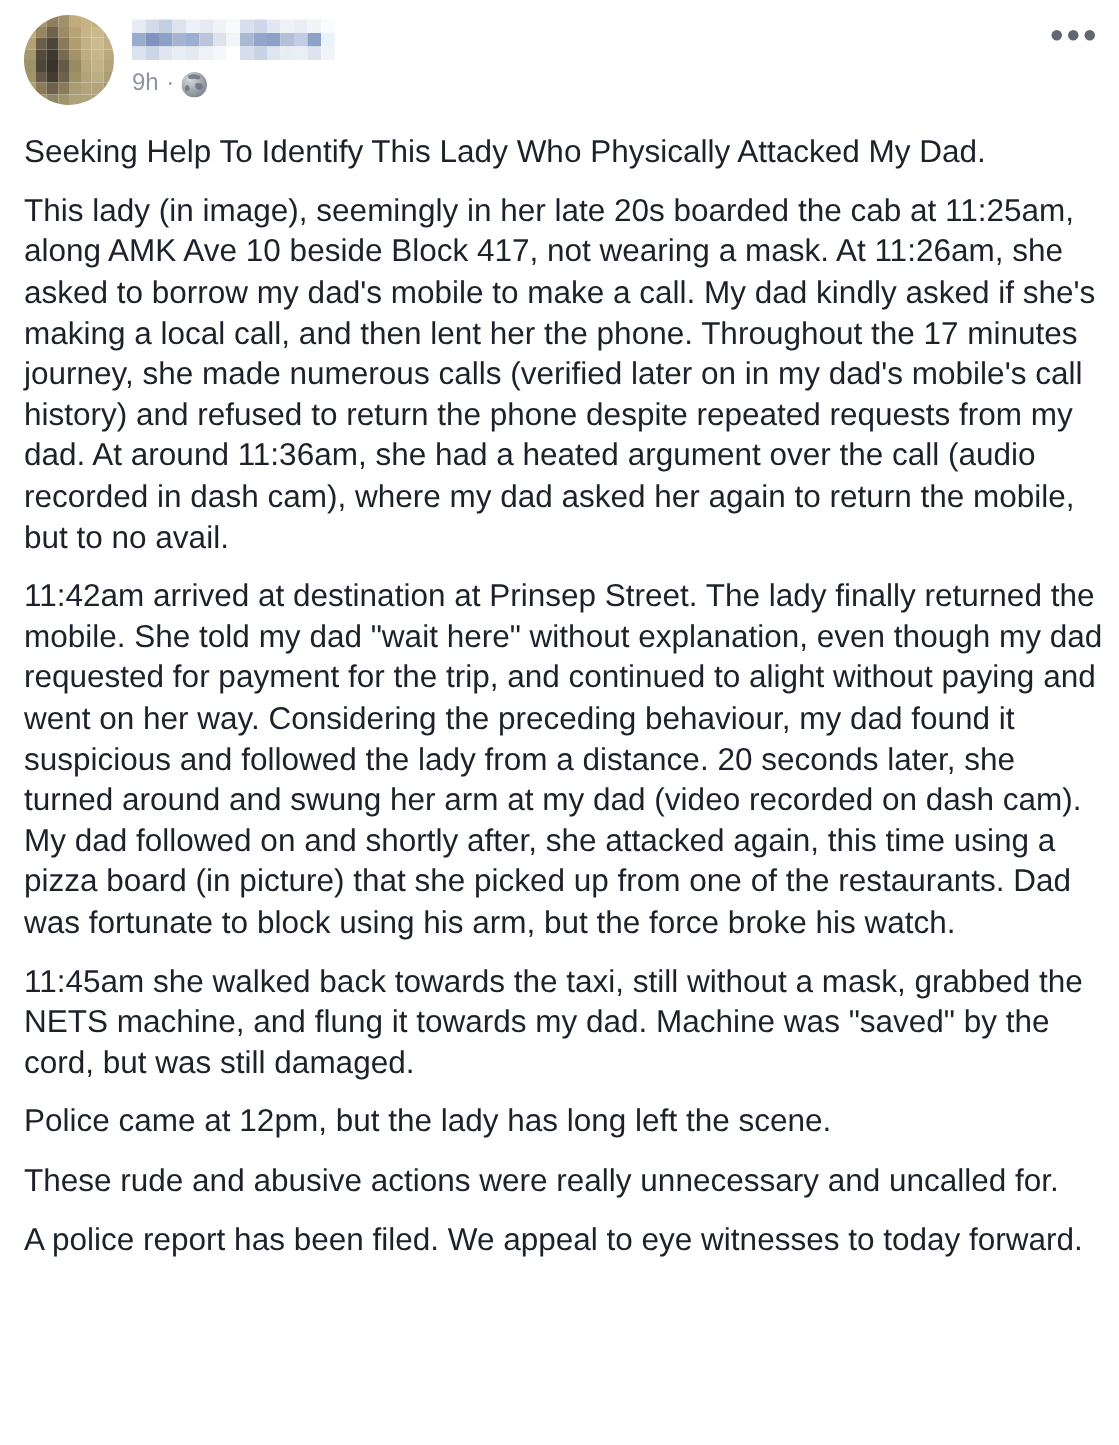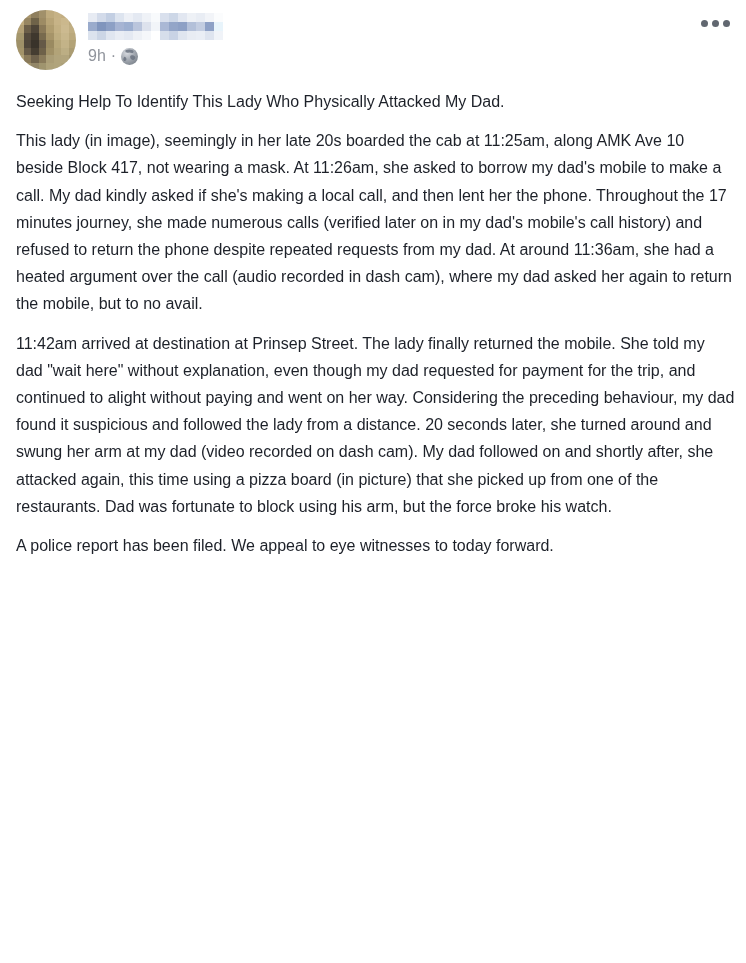--- a/index.html
+++ b/index.html
@@ -33,21 +33,21 @@
   .more-button{
     position:absolute;top:16px;right:12px;
     display:flex;align-items:center;gap:4px;
     padding:4px;border:none;background:transparent;cursor:pointer;
   }
   .dot{width:7px;height:7px;border-radius:50%;background:#616770;}
 
   
   .post-body{
     padding:18px 11px 0 16px;
-    font-size:16px;
+    font-size:21px;
     line-height:27.2px;
     color:#1d2129;
   }
   .post-body p{margin:0 0 12px 0;}
   .post-body p:last-child{margin-bottom:3px;}
 </style>
 </head>
 <body>
 
 <article class="post">
@@ -216,16 +216,19 @@
       <span class="dot"></span>
       <span class="dot"></span>
       <span class="dot"></span>
     </button>
   </header>
 
   <div class="post-body">
     <p>Seeking Help To Identify This Lady Who Physically Attacked My Dad.</p>
     <p>This lady (in image), seemingly in her late 20s boarded the cab at 11:25am, along AMK Ave 10 beside Block 417, not wearing a mask. At 11:26am, she asked to borrow my dad's mobile to make a call. My dad kindly asked if she's making a local call, and then lent her the phone. Throughout the 17 minutes journey, she made numerous calls (verified later on in my dad's mobile's call history) and refused to return the phone despite repeated requests from my dad. At around 11:36am, she had a heated argument over the call (audio recorded in dash cam), where my dad asked her again to return the mobile, but to no avail.</p>
     <p>11:42am arrived at destination at Prinsep Street. The lady finally returned the mobile. She told my dad "wait here" without explanation, even though my dad requested for payment for the trip, and continued to alight without paying and went on her way. Considering the preceding behaviour, my dad found it suspicious and followed the lady from a distance. 20 seconds later, she turned around and swung her arm at my dad (video recorded on dash cam). My dad followed on and shortly after, she attacked again, this time using a pizza board (in picture) that she picked up from one of the restaurants. Dad was fortunate to block using his arm, but the force broke his watch.</p>
+    <p>11:45am she walked back towards the taxi, still without a mask, grabbed the NETS machine, and flung it towards my dad. Machine was "saved" by the cord, but was still damaged.</p>
+    <p>Police came at 12pm, but the lady has long left the scene.</p>
+    <p>These rude and abusive actions were really unnecessary and uncalled for.</p>
     <p>A police report has been filed. We appeal to eye witnesses to today forward.</p>
   </div>
 
 </article>
 
 </body></html>

